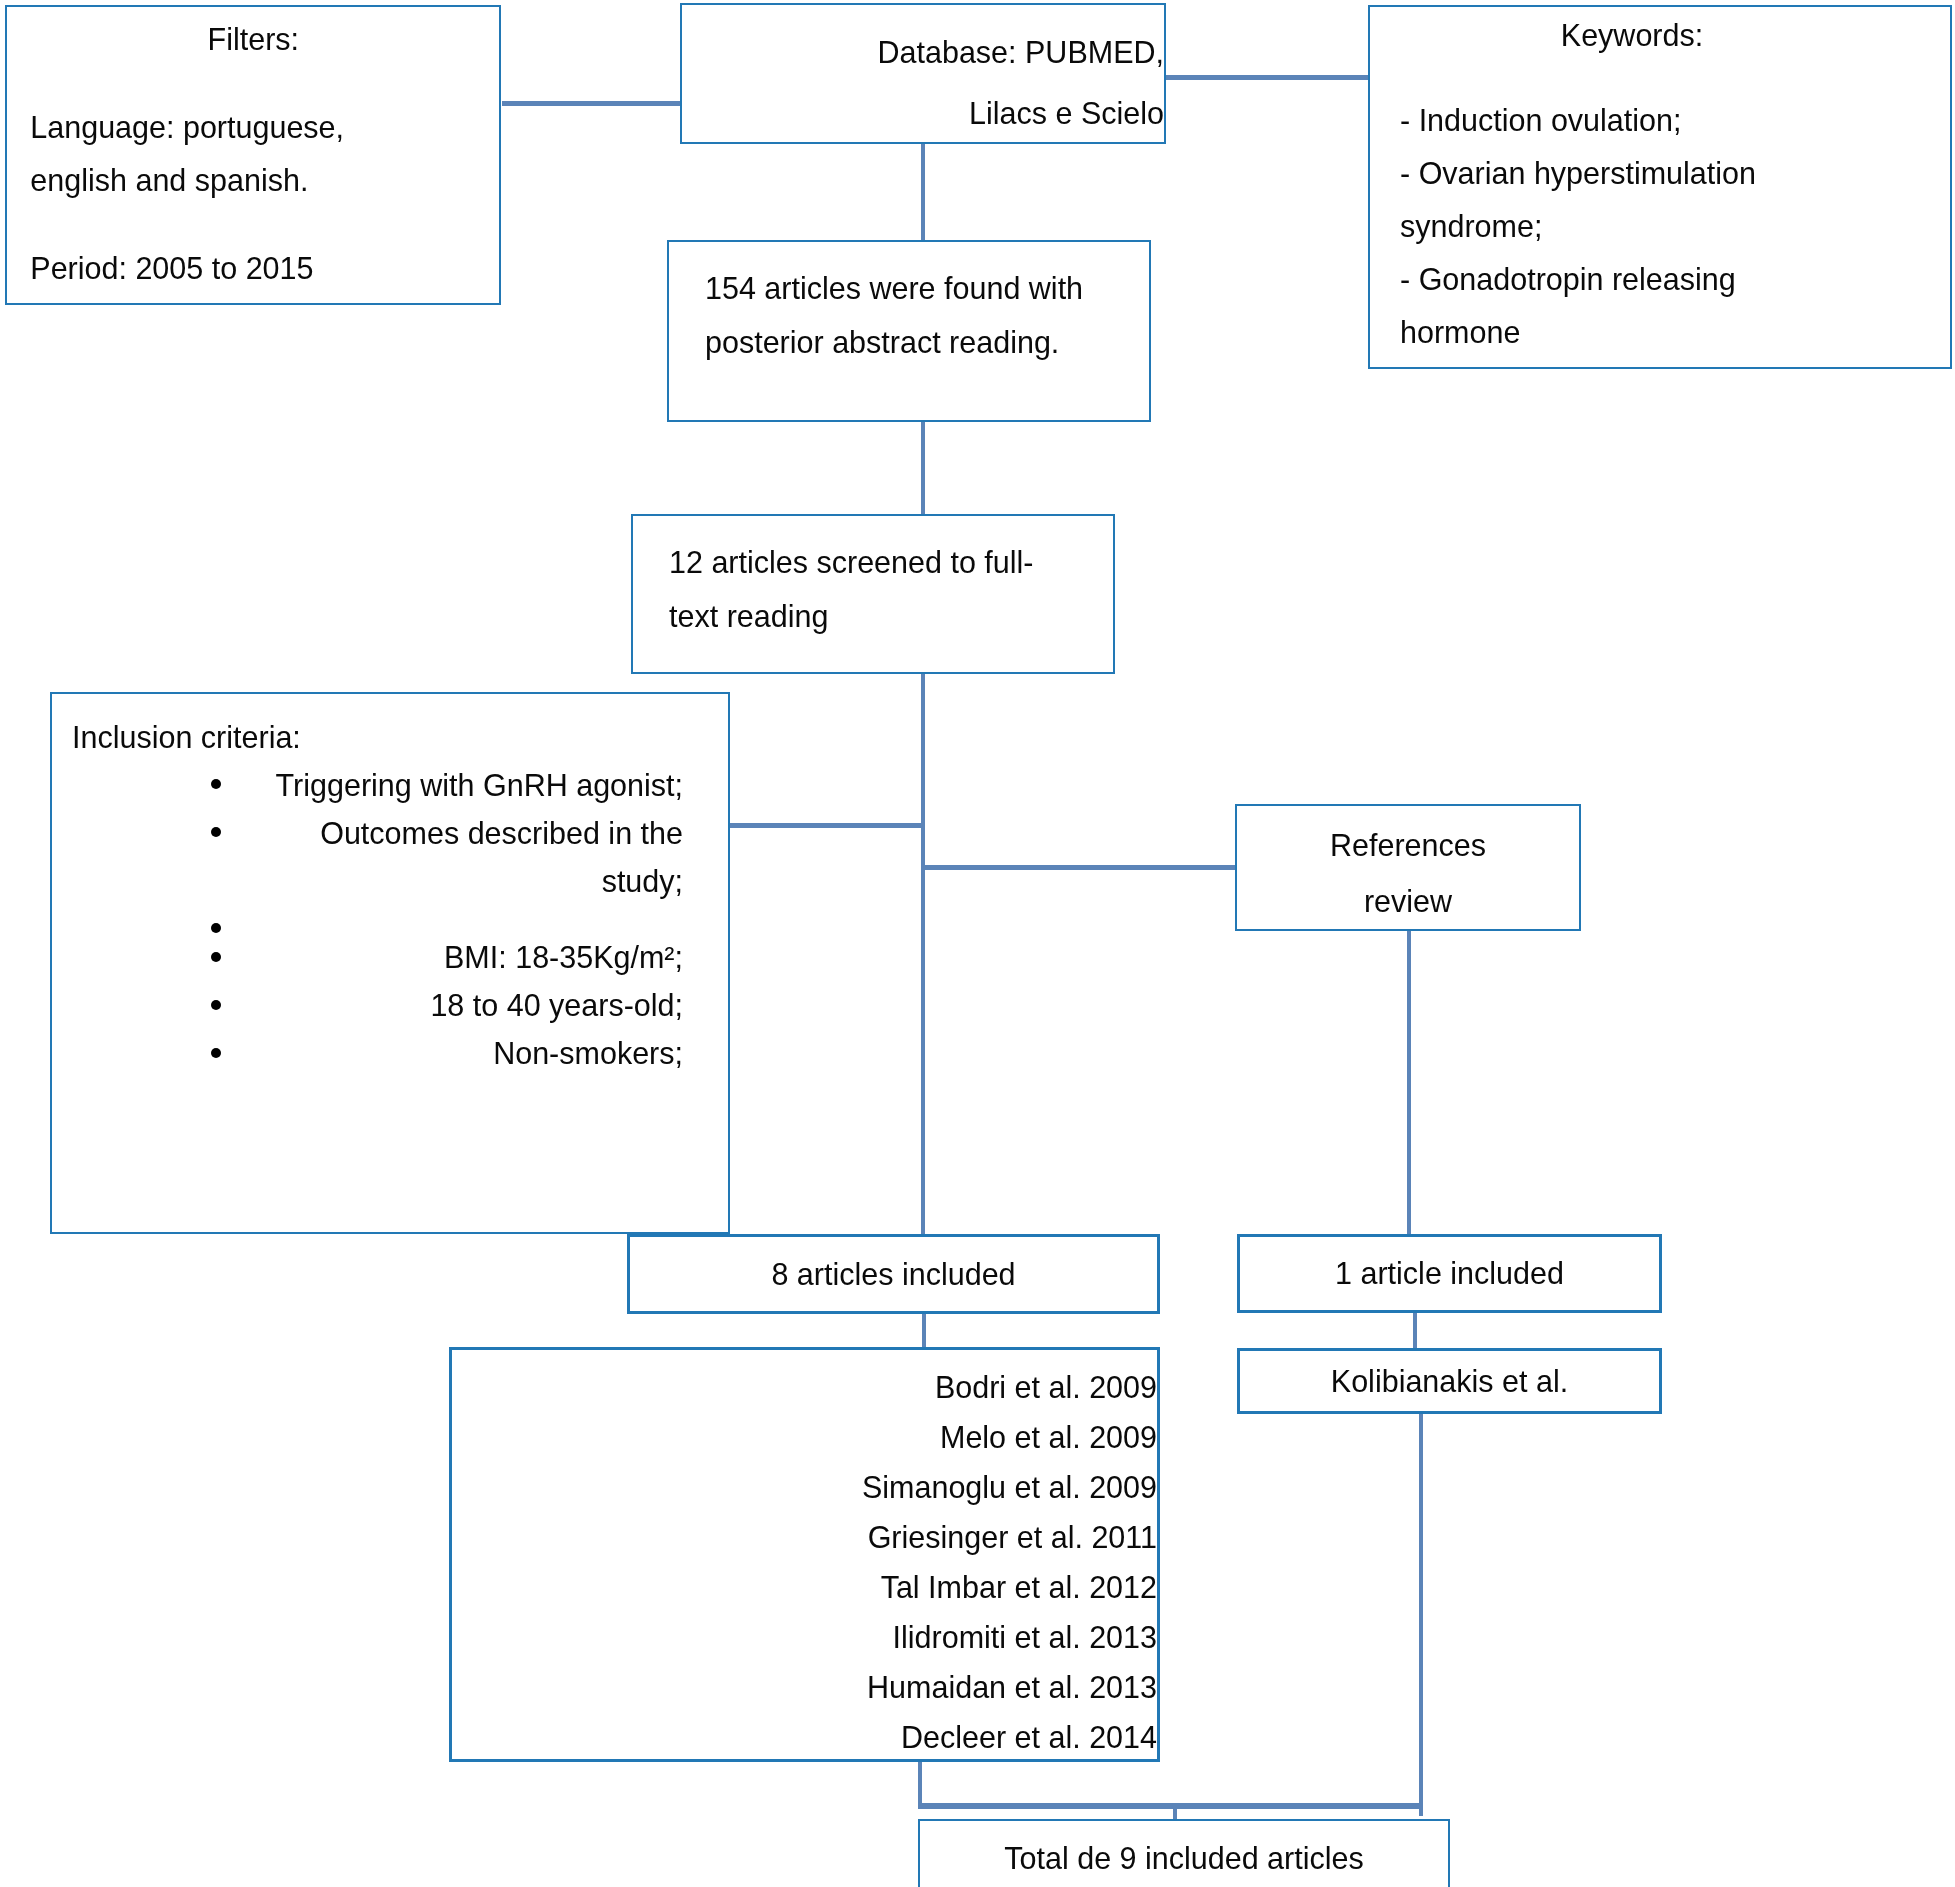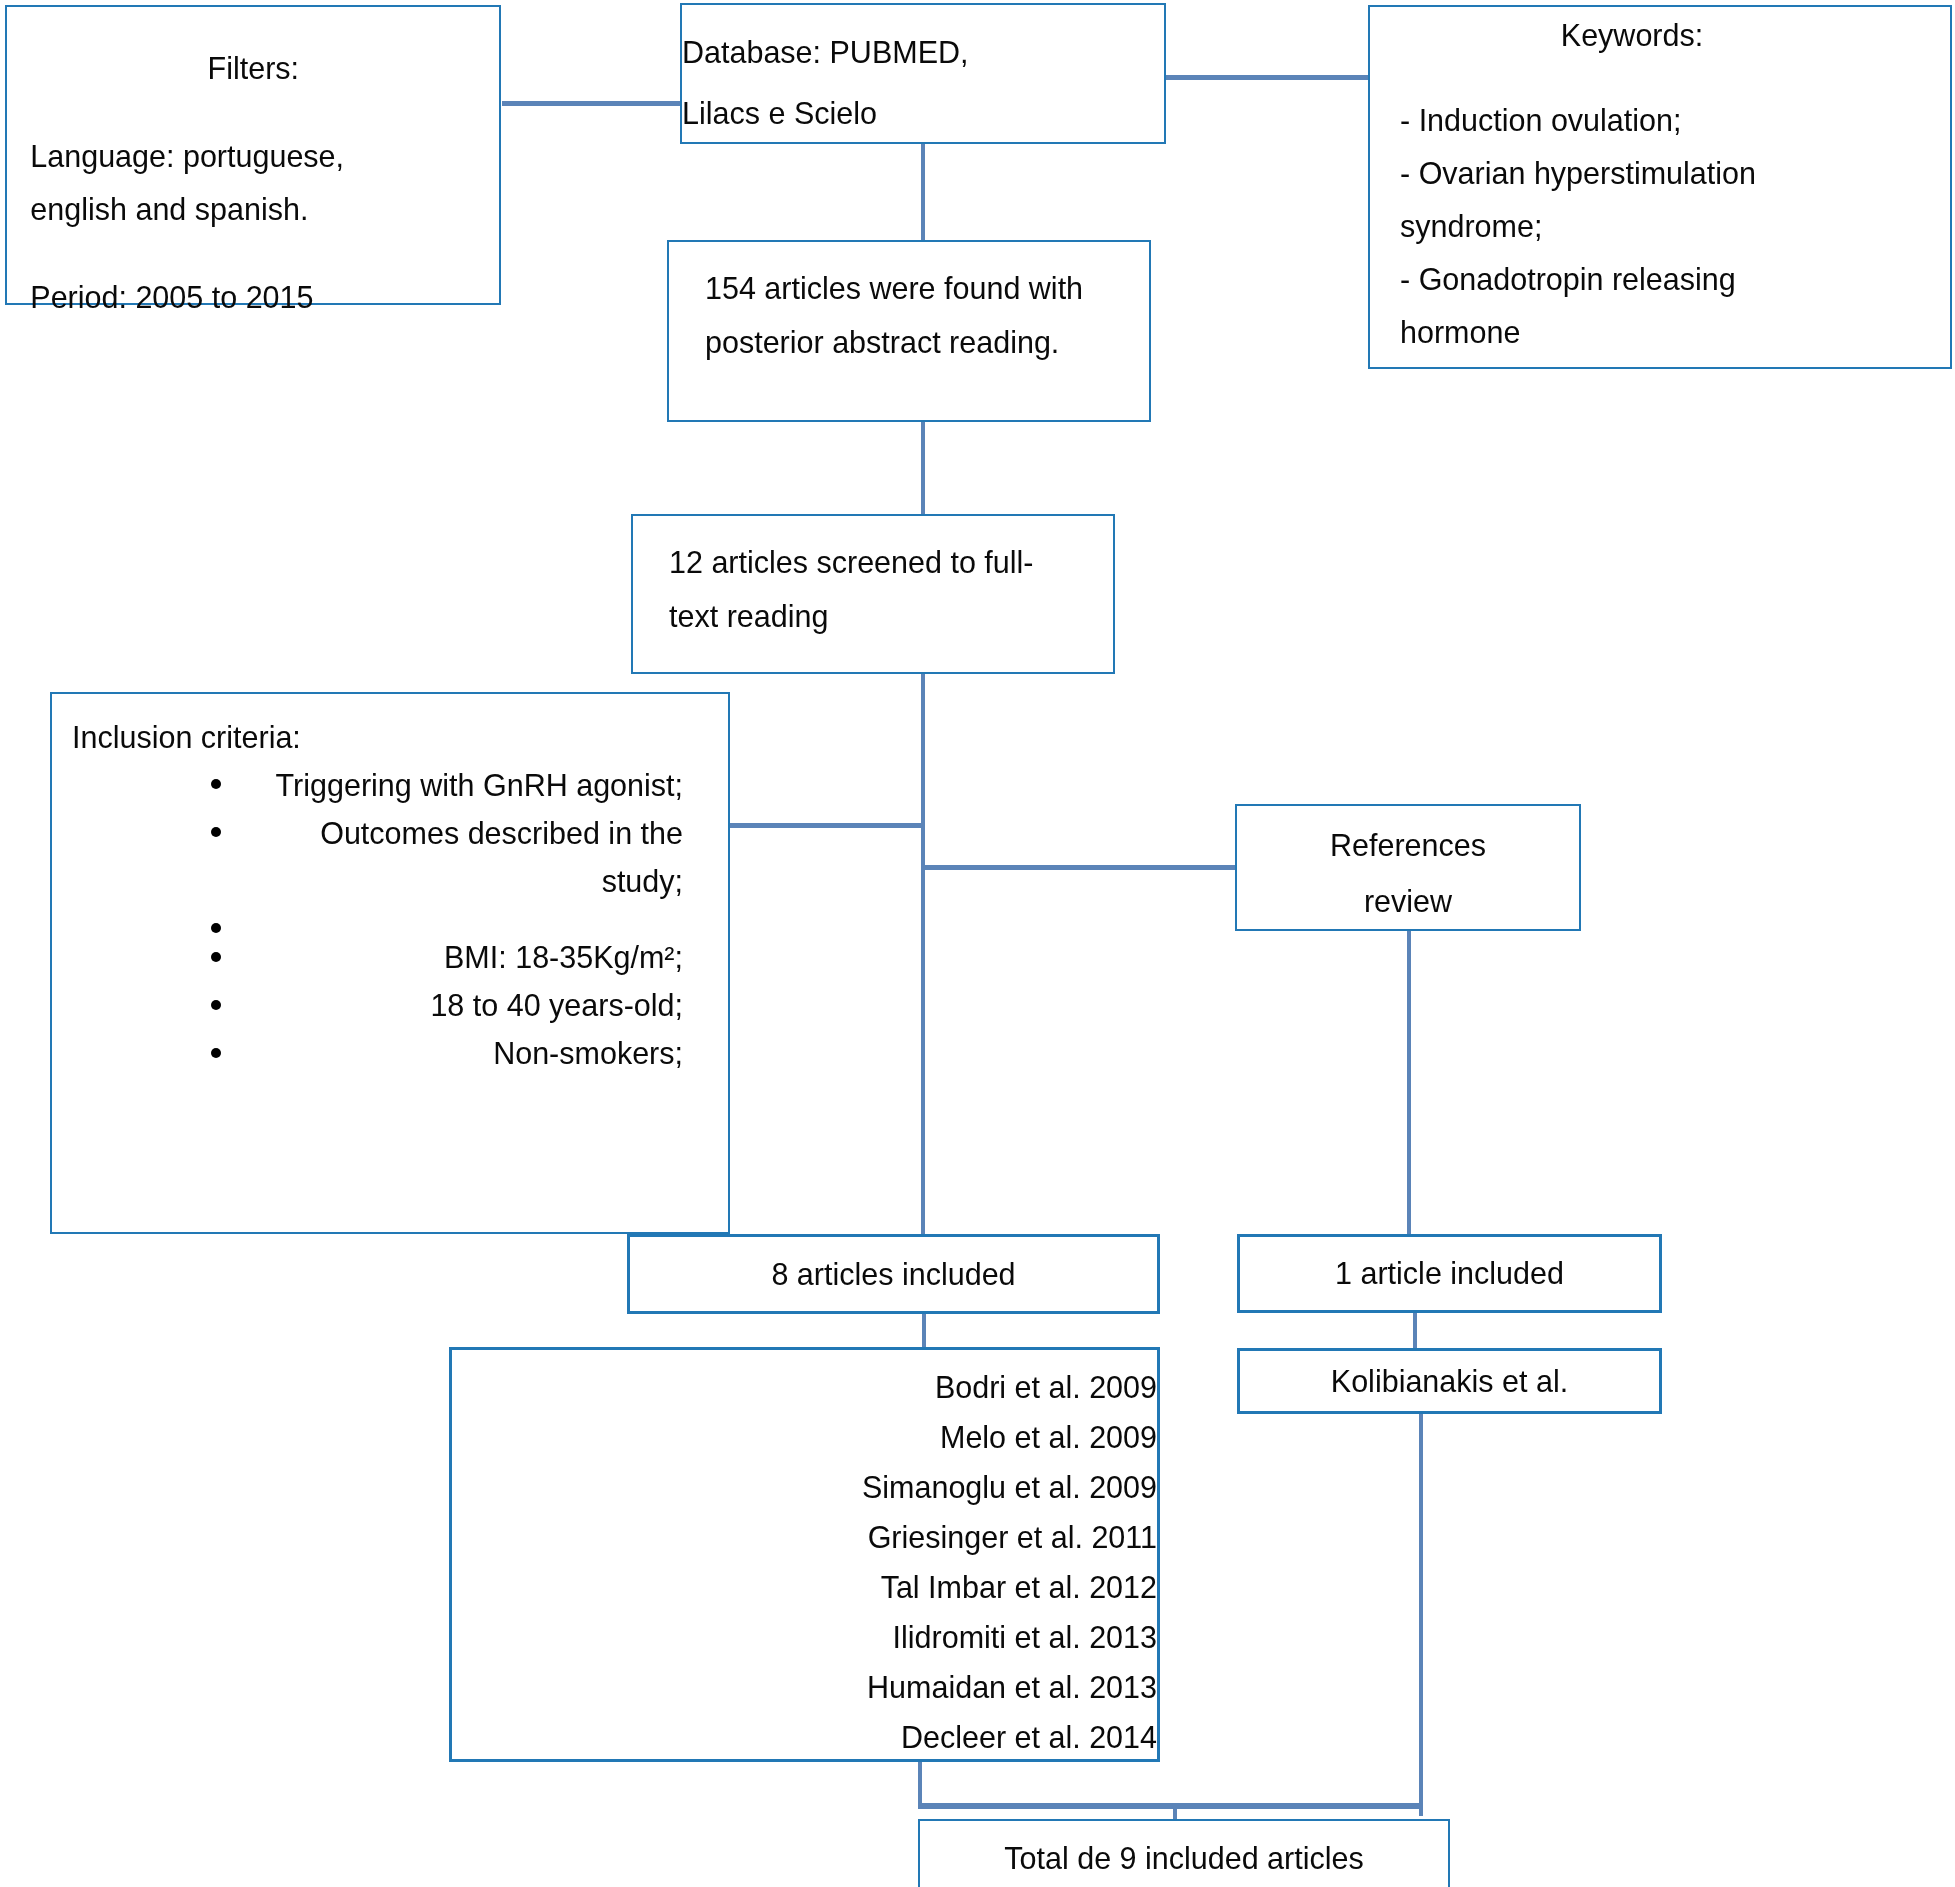--- a/index.html
+++ b/index.html
@@ -16,27 +16,27 @@
   }
   .box{
     position:absolute;background:var(--bg-color);
     border:2.7px solid var(--border-color);box-sizing:border-box;z-index:2;
   }
   .box.thick{border-width:3.3px;}
   .line{position:absolute;background:var(--connector-color);z-index:1;}
   .center-flex{display:flex;align-items:center;justify-content:center;text-align:center;}
 
   
-  #filters-box{left:5.3px;top:5.3px;width:496px;height:300px;padding:35px 23px;}
+  #filters-box{left:5.3px;top:5.3px;width:496px;height:300px;padding:6px 23px;}
   #filters-box .bx-title{text-align:center;line-height:53px;}
   #filters-box .f-line{line-height:53px;text-align:left;}
   #filters-box .f-line.first{margin-top:35px;}
   #filters-box .f-line.gap{margin-top:35px;}
 
-  #database-box{left:680px;top:3.3px;width:486px;height:141px;padding-top:17px;text-align:left;}
+  #database-box{left:680px;top:3.3px;width:486px;height:141px;padding-top:17px;text-align:right;}
   #database-box .d-line{line-height:61px;}
 
   #keywords-box{left:1368px;top:5.3px;width:584px;height:364px;padding:2px 86px 0 30px;}
   #keywords-box .bx-title{text-align:center;line-height:53px;margin-bottom:32px;}
   #keywords-box .k-item{line-height:53px;text-align:left;}
 
   #found-articles-box{left:667px;top:240px;width:484px;height:182px;padding:18.6px 50px 0 36px;}
   #found-articles-box .bx-text{line-height:54px;text-align:left;}
 
   #screened-articles-box{left:631px;top:514px;width:484px;height:160px;padding:18.6px 50px 0 36px;}

